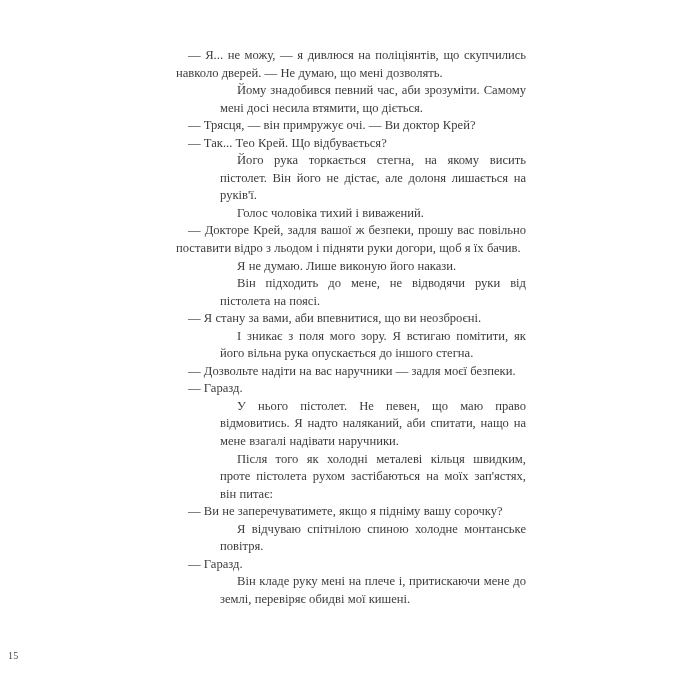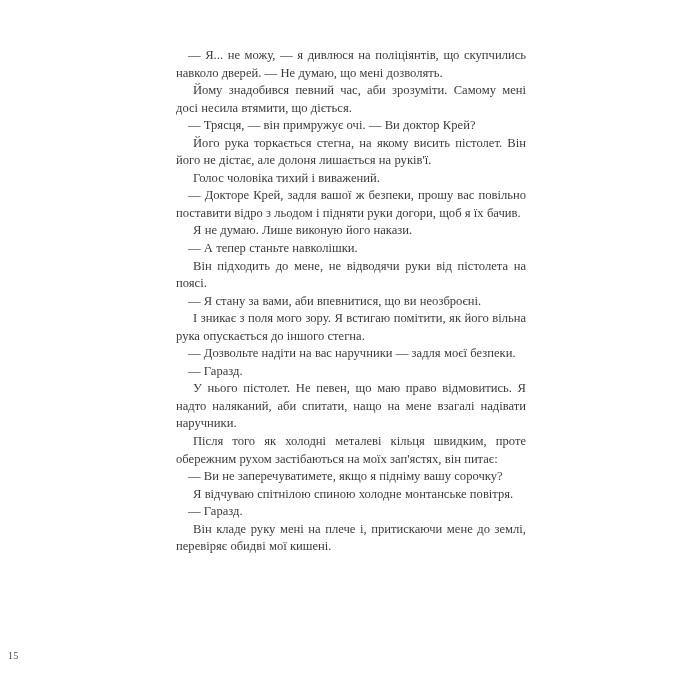--- a/index.html
+++ b/index.html
@@ -39,20 +39,21 @@
   #text-block p {
     margin: 0;
     padding: 0;
     text-indent: 17px;
     text-align: justify;
   }
 
   
   #text-block p.hang {
     text-indent: 17px;
+    margin-left: 44px;
   }
 
   
   #text-block p.dash {
     text-indent: 12px;
   }
 
   #page-number {
     position: absolute;
     left: 8px;
@@ -68,32 +69,32 @@
 </head>
 <body>
 
 <div id="page">
 
   <div id="text-block">
 
     <p class="dash">— Я... не можу, — я дивлюся на поліціянтів, що скупчились навколо дверей. — Не думаю, що мені дозволять.</p>
     <p class="hang">Йому знадобився певний час, аби зрозуміти. Самому мені досі несила втямити, що діється.</p>
     <p class="dash">— Трясця, — він примружує очі. — Ви доктор Крей?</p>
+    <p class="dash">— Так... Тео Крей. Що відбувається?</p>
     <p class="hang">Його рука торкається стегна, на якому висить пістолет. Він його не дістає, але долоня лишається на руків'ї.</p>
     <p class="hang">Голос чоловіка тихий і виважений.</p>
     <p class="dash">— Докторе Крей, задля вашої ж безпеки, прошу вас повільно поставити відро з льодом і підняти руки догори, щоб я їх бачив.</p>
     <p class="hang">Я не думаю. Лише виконую його накази.</p>
-    <p class="dash">— А тепер станьте навколішки.</p>
     <p class="hang">Він підходить до мене, не відводячи руки від пістолета на поясі.</p>
     <p class="dash">— Я стану за вами, аби впевнитися, що ви неозброєні.</p>
     <p class="hang">І зникає з поля мого зору. Я встигаю помітити, як його вільна рука опускається до іншого стегна.</p>
     <p class="dash">— Дозвольте надіти на вас наручники — задля моєї безпеки.</p>
     <p class="dash">— Гаразд.</p>
     <p class="hang">У нього пістолет. Не певен, що маю право відмовитись. Я надто наляканий, аби спитати, нащо на мене взагалі надівати наручники.</p>
-    <p class="hang">Після того як холодні металеві кільця швидким, проте обережним рухом застібаються на моїх зап'ястях, він питає:</p>
+    <p class="hang">Після того як холодні металеві кільця швидким, проте пістолета рухом застібаються на моїх зап'ястях, він питає:</p>
     <p class="dash">— Ви не заперечуватимете, якщо я підніму вашу сорочку?</p>
     <p class="hang">Я відчуваю спітнілою спиною холодне монтанське повітря.</p>
     <p class="dash">— Гаразд.</p>
     <p class="hang">Він кладе руку мені на плече і, притискаючи мене до землі, перевіряє обидві мої кишені.</p>
 
   </div>
 
   <div id="page-number">15</div>
 
 </div>

